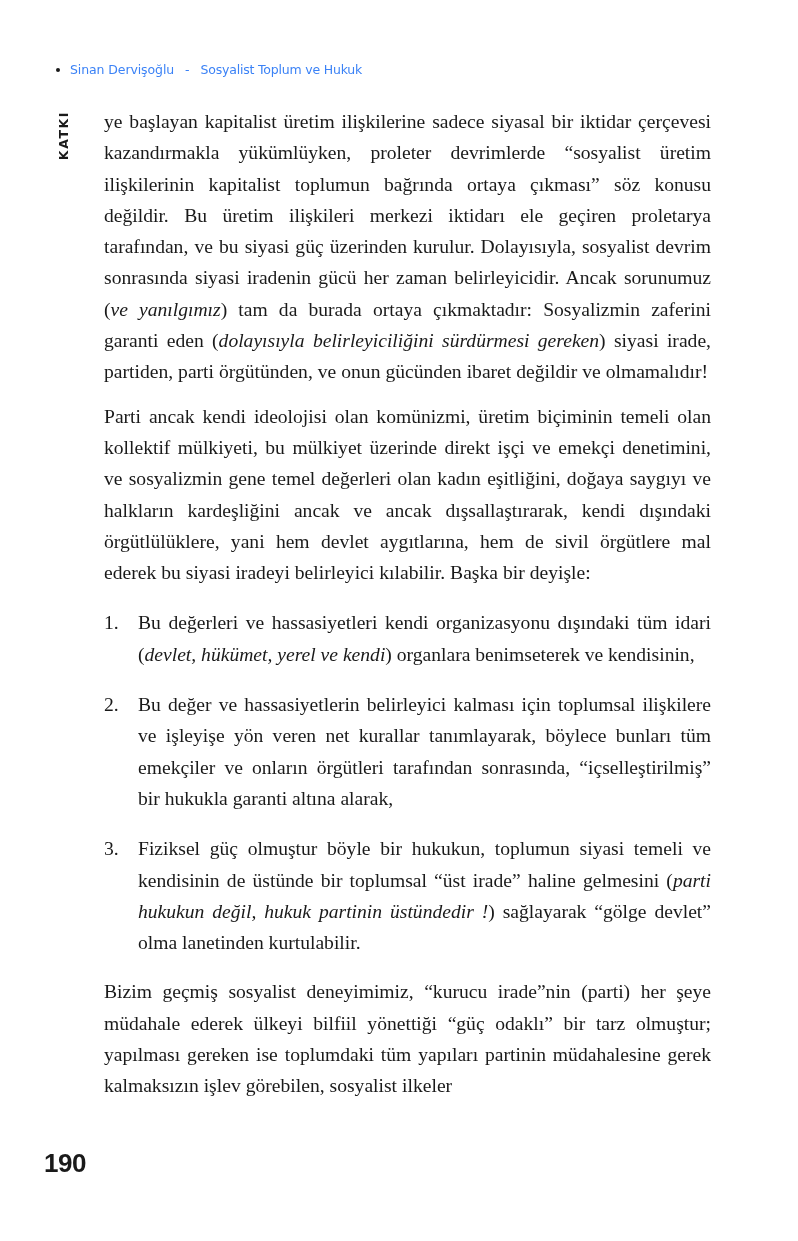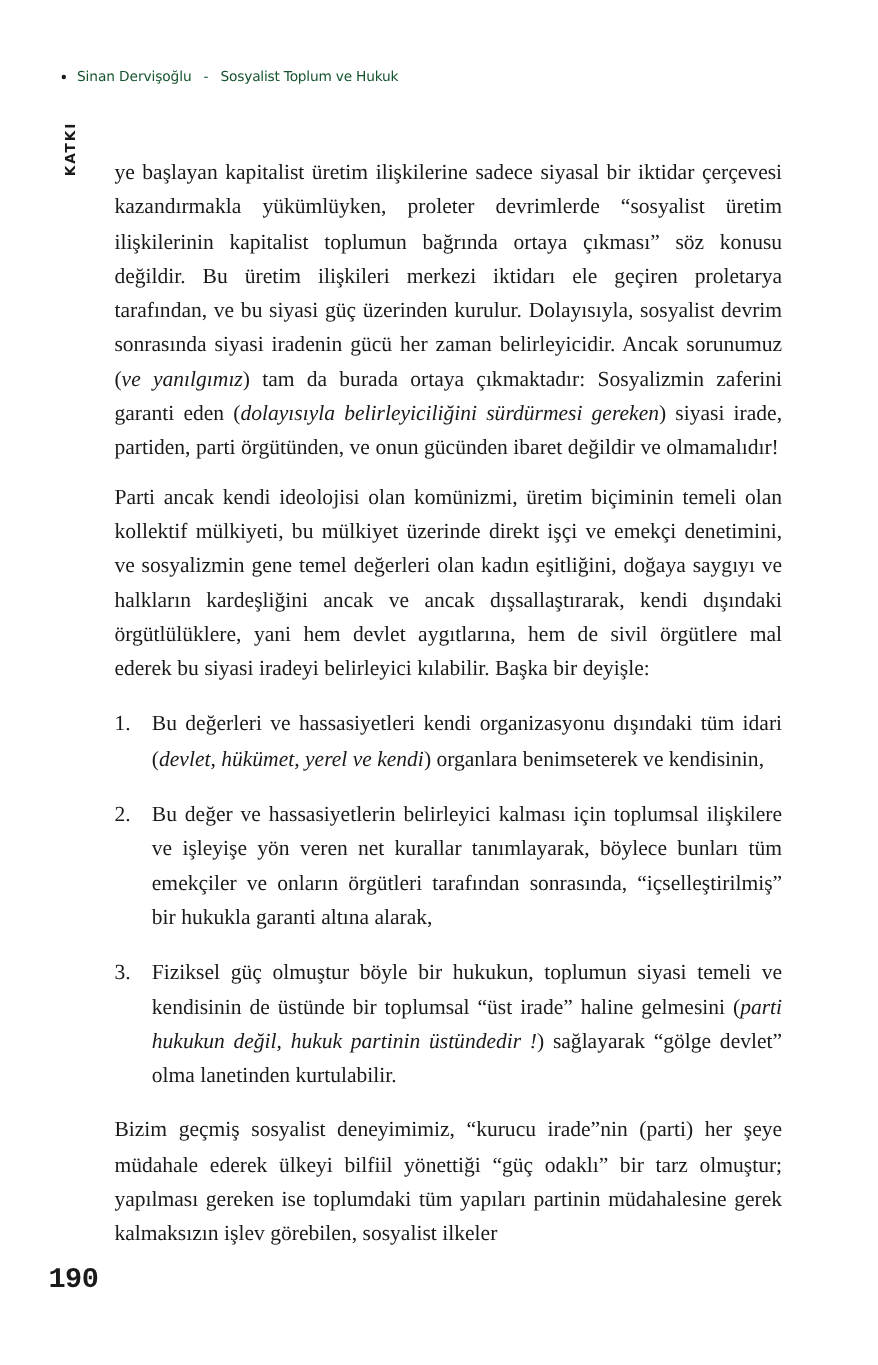--- a/index.html
+++ b/index.html
@@ -24,21 +24,21 @@
   .running-head {
     position: absolute;
     left: 56px;
     top: 62px;
     display: flex;
     align-items: center;
     gap: 10px;
     font-family: "DejaVu Sans", "Liberation Sans", sans-serif;
     font-size: 12.5px;
     letter-spacing: -0.1px;
-    color: #14532d;
+    color: #3b82f6;
     white-space: nowrap;
   }
   .running-head .rh-bullet {
     width: 4px;
     height: 4px;
     border-radius: 50%;
     background: #1a1a1a;
     flex: 0 0 auto;
     display: inline-block;
   }
@@ -77,21 +77,20 @@
     color: #1a1a1a;
     margin-top: 28px;
   }
 
   
   .column {
     position: absolute;
     left: 104px;
     top: 106px;
     width: 607px;
-    margin-top: 36px;
   }
 
   .para {
     margin: 0 0 13px 0;
     font-size: 19.6px;
     line-height: 31.3px;
     text-align: justify;
     text-justify: inter-word;
     hyphens: manual;
     word-spacing: 0.1px;
@@ -127,21 +126,21 @@
     flex: 1 1 auto;
     text-align: justify;
     text-justify: inter-word;
   }
 
   
   .folio {
     position: absolute;
     left: 44px;
     top: 1148px;
-    font-family: Liberation Mono, monospace;
+    font-family: Liberation Sans, sans-serif;
     font-weight: 700;
     font-size: 26px;
     letter-spacing: -0.5px;
     color: #1a1a1a;
     text-align: right;
   }
 </style>
 </head>
 <body>
 

